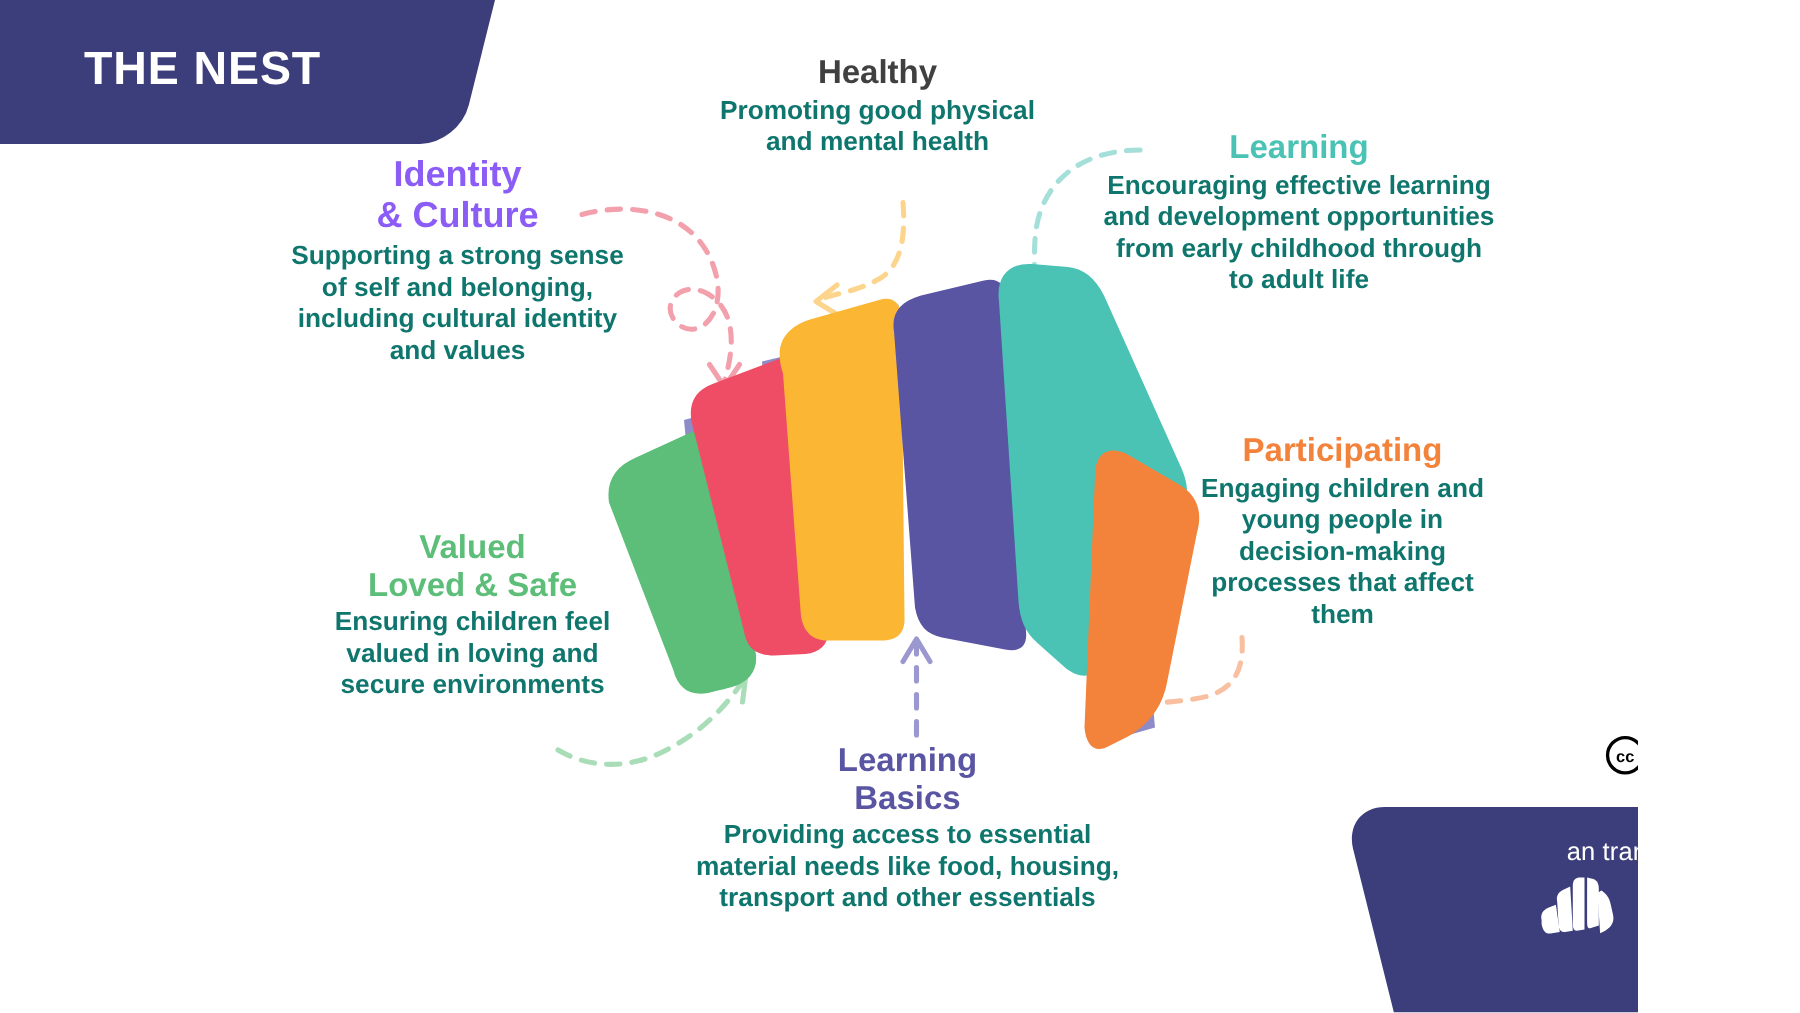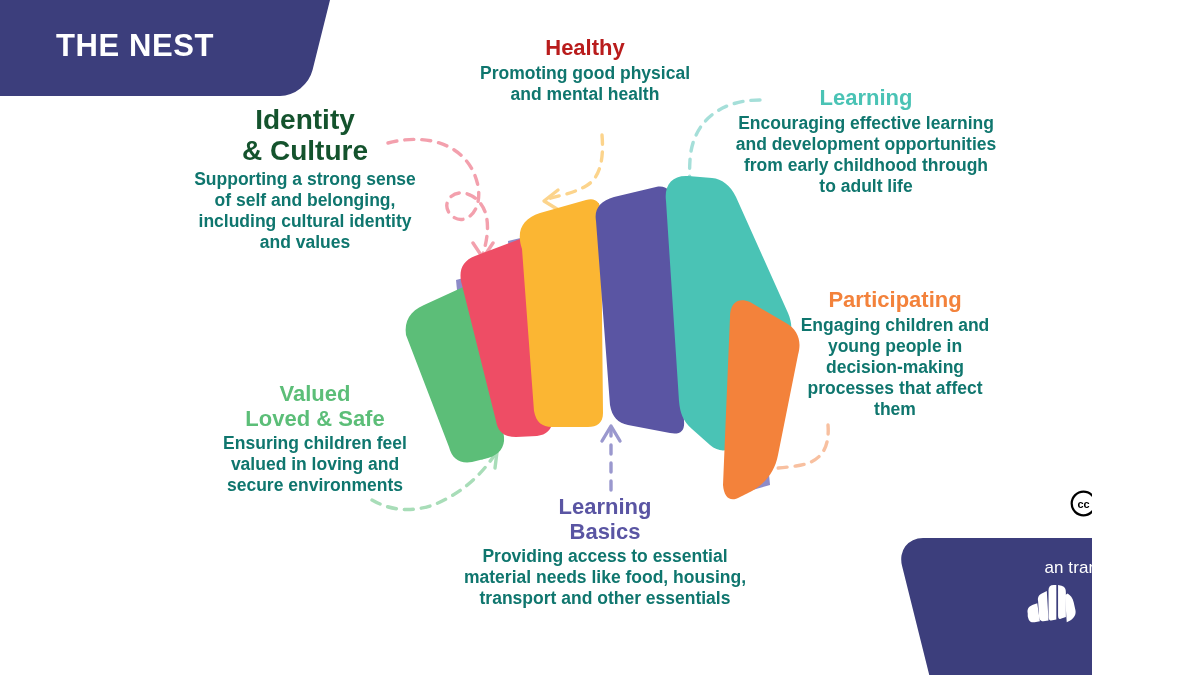--- a/index.html
+++ b/index.html
@@ -51,33 +51,33 @@
     color: #0f766e;
     font-size: 17.5px;
     line-height: 1.20;
     font-weight: bold;
     margin: 0;
   }
   .t-center { text-align: center; }
 
   
   #blk-identity   { left: 190px; top: 104px;  width: 230px; }
-  #blk-identity .b-title { color: #14532d; font-size: 28px; }
+  #blk-identity .b-title { color: #8b5cf6; font-size: 24px; }
 
   #blk-healthy    { left: 470px; top: 36px;   width: 230px; }
-  #blk-healthy .b-title { color: #b91c1c; font-size: 22px; }
+  #blk-healthy .b-title { color: #404040; font-size: 22px; }
 
   #blk-learning   { left: 735px; top: 86px;   width: 262px; }
   #blk-learning .b-title { color: #4AC3B5; font-size: 22px; }
 
   #blk-participating { left: 790px; top: 288px; width: 210px; }
   #blk-participating .b-title { color: #F3823B; font-size: 22px; }
 
   #blk-valued     { left: 215px; top: 353px;  width: 200px; }
-  #blk-valued .b-title { color: #5CBE78; font-size: 22px; margin-top: 29px; }
+  #blk-valued .b-title { color: #5CBE78; font-size: 22px; }
 
   #blk-material   { left: 455px; top: 495px;  width: 300px; }
   #blk-material .b-title { color: #5A55A3; font-size: 22px; }
 
   
   #fan {
     position: absolute;
     left: 400px;
     top: 175px;
     width: 400px;

